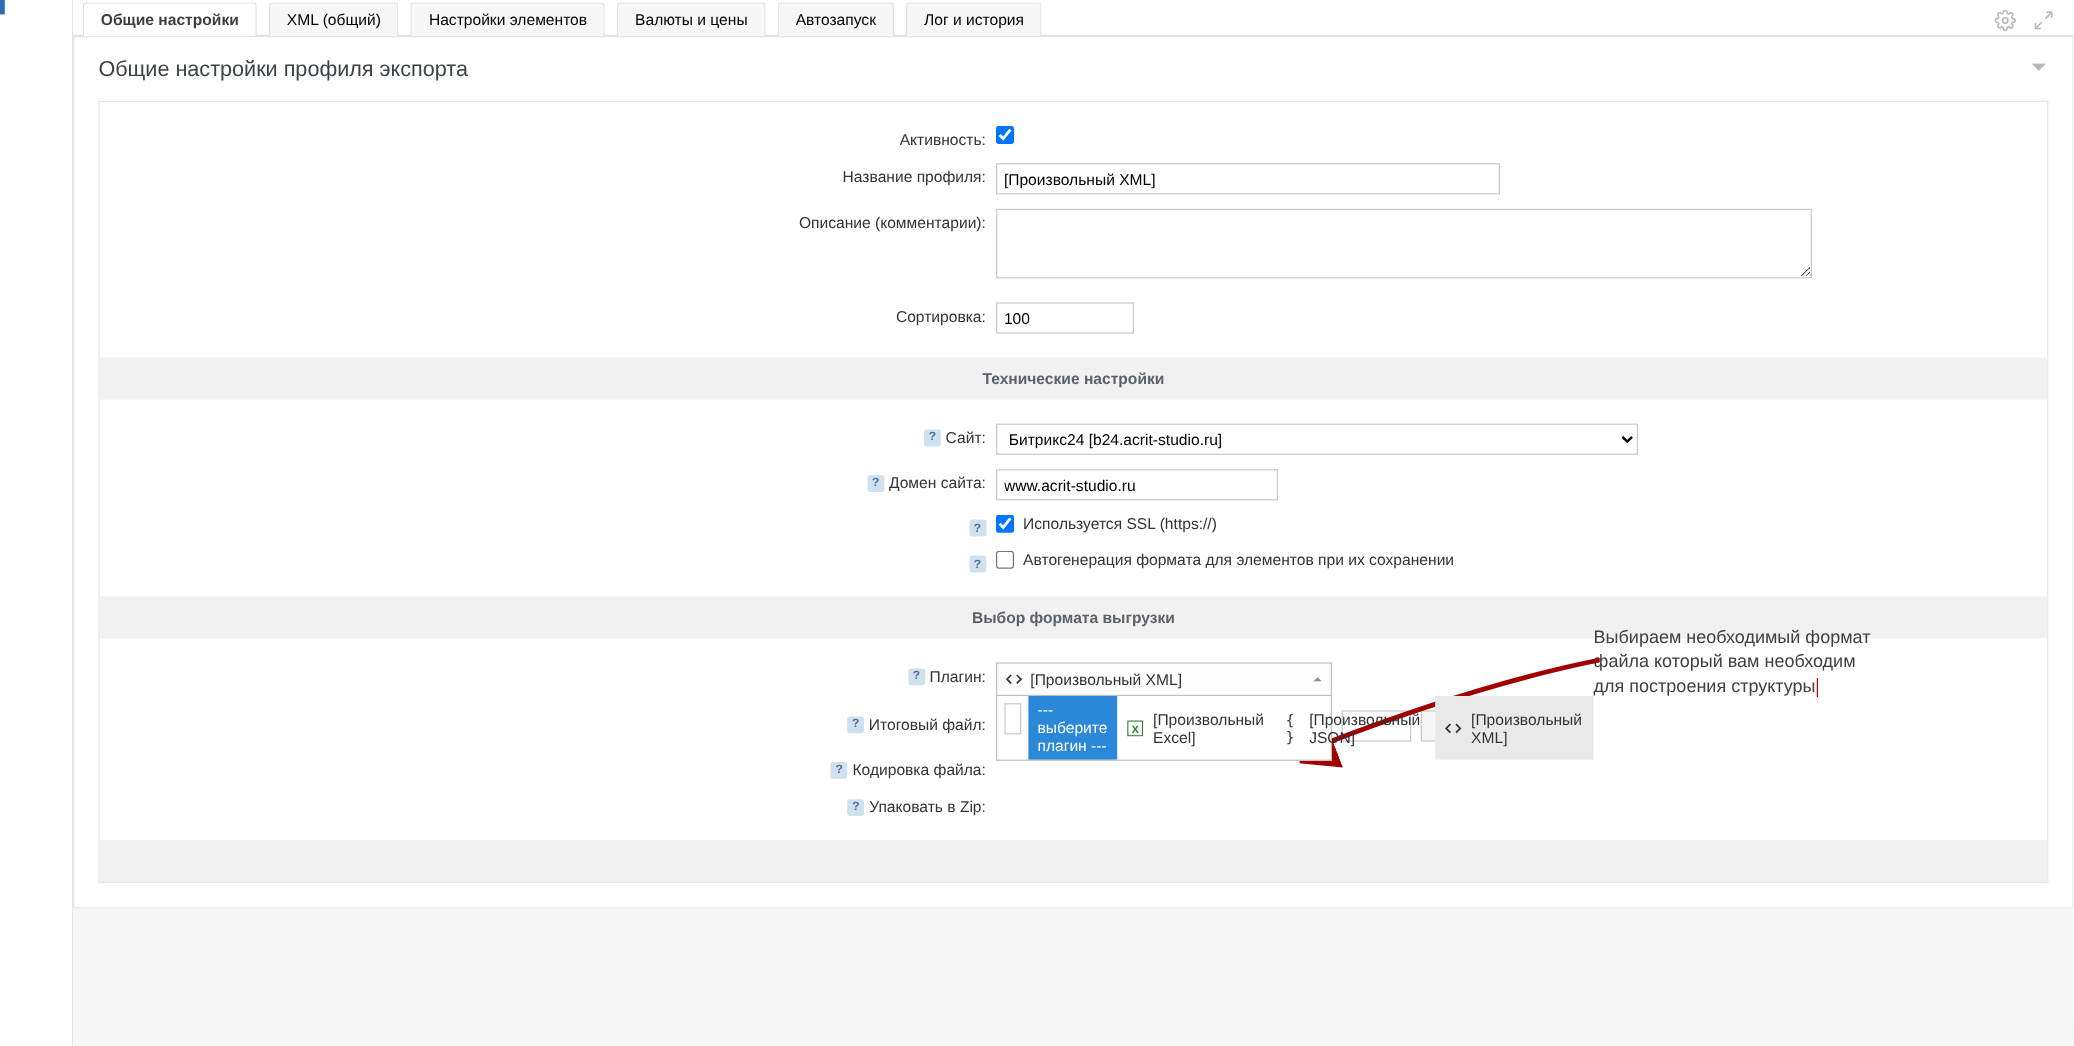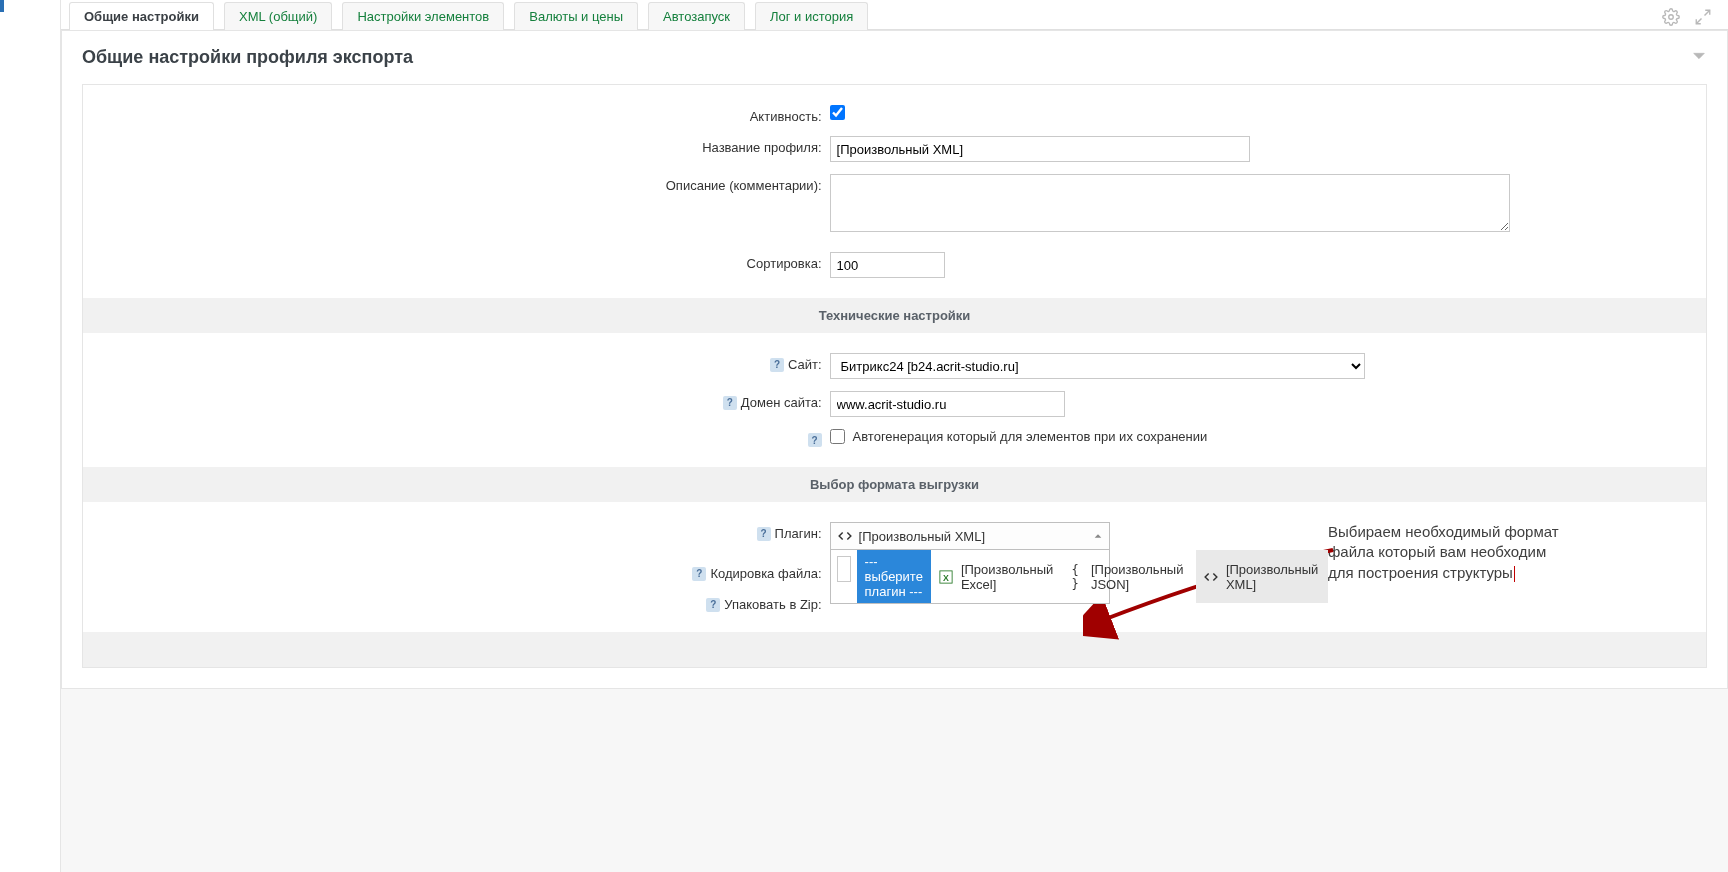--- a/index.html
+++ b/index.html
@@ -4,29 +4,29 @@
 <style>
   * { box-sizing: border-box; margin: 0; padding: 0; }
   body { font-family: Arial, Helvetica, sans-serif; font-size: 13px; color: #333; background: #fff; }
   .page-wrap { display: flex; }
   .left-rail { width: 61px; min-height: 872px; background: #fff; border-right: 1px solid #e5e5e5; position: relative; }
   .left-rail::before { content:""; position:absolute; left:0; top:0; width:4px; height:12px; background:#2a6fb4; }
   .main { flex: 1; background: #f7f7f7; }
 
   
   .tabs { display:flex; align-items:flex-end; border-bottom:1px solid #e0e0e0; background:#fff; position:relative; height:30px; padding-left:8px; }
-  .tab { padding:6px 14px; font-size:13px; color:#15803d; border:1px solid #e0e0e0; border-bottom:none; margin-right:10px; background:#f7f7f7; cursor:pointer; border-radius:3px 3px 0 0; white-space:nowrap; position:relative; top:1px; }
+  .tab { padding:6px 14px; font-size:13px; color:#000000; border:1px solid #e0e0e0; border-bottom:none; margin-right:10px; background:#f7f7f7; cursor:pointer; border-radius:3px 3px 0 0; white-space:nowrap; position:relative; top:1px; }
   .tab.active { background:#fff; font-weight:bold; color:#3a3f44; }
   .tab-tools { margin-left:auto; display:flex; gap:14px; padding-right:16px; color:#bbb; }
   .tab-tools svg { width:18px; height:18px; stroke:#b8b8b8; fill:none; stroke-width:1.8; cursor:pointer;}
 
   
   .panel { background:#fff; margin:0; border:1px solid #e5e5e5; }
   .panel-header { display:flex; align-items:center; padding:16px 20px 16px 20px; }
-  .panel-header h2 { font-size:18px; font-weight:bold; color:#3b4248; }
+  .panel-header h2 { font-size:18px; font-weight:normal; color:#3b4248; }
   .panel-header .collapse { margin-left:auto; color:#b8b8b8; }
   .panel-header .collapse svg{width:16px;height:16px;stroke:#b8b8b8;fill:#b8b8b8;}
 
   .panel-body { border:1px solid #e5e5e5; margin:0 20px 20px 20px; background:#fff; }
 
   
   .form-row { display:flex; align-items:flex-start; padding:6px 0; }
   .form-row .lbl { width:46%; text-align:center; padding-right:8px; padding-top:4px; color:#333; display:flex; justify-content:flex-end; align-items:center; gap:4px; }
   .form-row .fld { width:54%; text-align:left; display:flex; align-items:center; gap:8px; }
 
@@ -157,28 +157,37 @@
         <div class="form-row">
           <div class="lbl">
             <span class="hint"></span>
             <span>Домен сайта:</span>
           </div>
           <div class="fld">
             <input type="text" style="width: 235px;" value="www.acrit-studio.ru">
           </div>
         </div>
 
+        <div class="form-row">
+          <div class="lbl">
+            <span class="hint"></span>
+          </div>
+          <div class="fld">
+            <input type="checkbox" checked="" style="">
+            <span>Используется SSL (https://)</span>
+          </div>
+        </div>
 
         <div class="form-row">
           <div class="lbl">
             <span class="hint"></span>
           </div>
           <div class="fld">
             <input type="checkbox" style="">
-            <span>Автогенерация который для элементов при их сохранении</span>
+            <span>Автогенерация формата для элементов при их сохранении</span>
           </div>
         </div>
 
         <div class="section-bar">Выбор формата выгрузки</div>
 
         <div class="form-row">
           <div class="lbl">
             <span class="hint"></span>
             <span>Плагин:</span>
           </div>
@@ -221,20 +230,32 @@
                         <polyline points="16 6 22 12 16 18"></polyline>
                       </svg>
                   </span>
                   <span>[Произвольный XML]</span>
                 </div>
               </div>
             </div>
           </div>
         </div>
 
+        <div class="form-row">
+          <div class="lbl">
+            <span class="hint"></span>
+            <span>Итоговый файл:</span>
+          </div>
+          <div class="fld">
+            <span style="width:280px"></span>
+            <input type="text" style="width: 58px;">
+            <button class="browse-btn">...</button>
+            <span class="file-name">file.xml</span>
+          </div>
+        </div>
 
         <div class="form-row">
           <div class="lbl">
             <span class="hint"></span>
             <span>Кодировка файла:</span>
           </div>
           <div class="fld"></div>
         </div>
 
         <div class="form-row">

